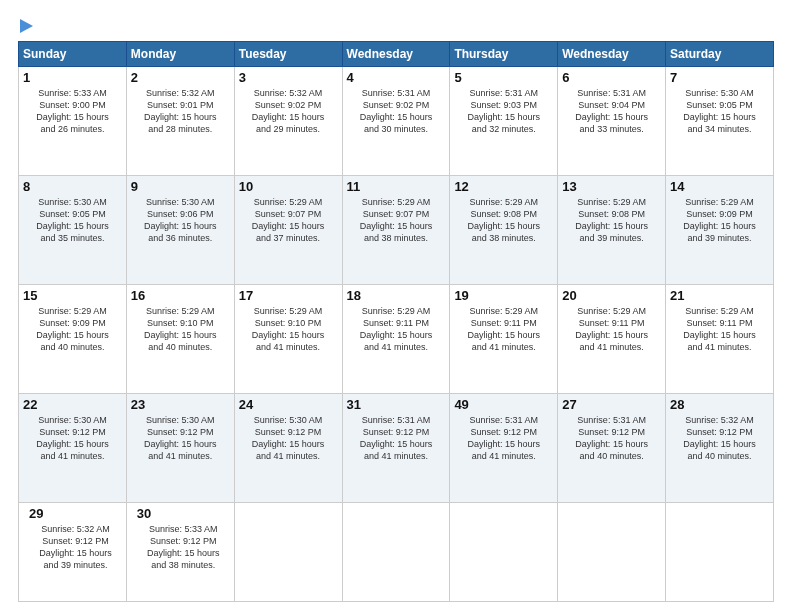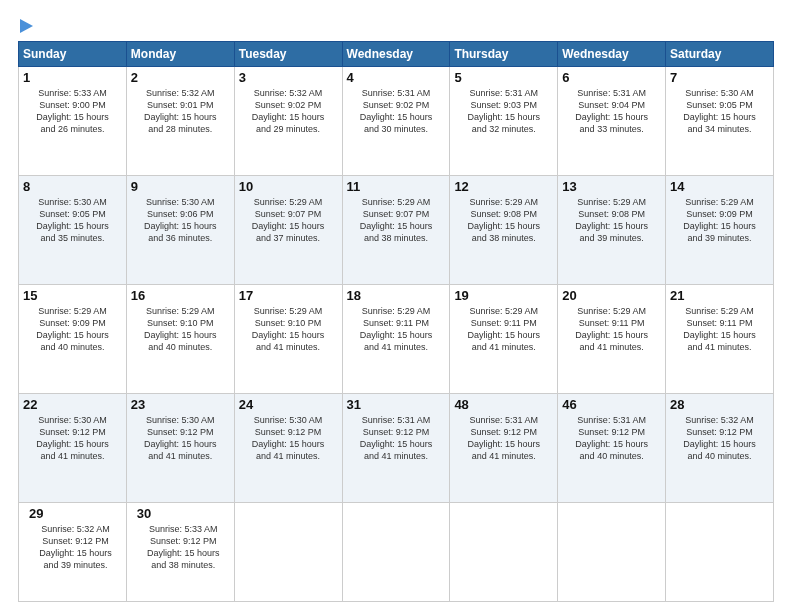--- a/index.html
+++ b/index.html
@@ -307,28 +307,28 @@
 and 41 minutes.</div>
           </td>
           <td>
             <span class="day-num">31</span>
             <div class="cell-content" style="white-space: pre-line;">Sunrise: 5:31 AM
 Sunset: 9:12 PM
 Daylight: 15 hours
 and 41 minutes.</div>
           </td>
           <td>
-            <span class="day-num">48</span>
-            <div class="cell-content" style="white-space: pre-line;">Sunrise: 5:31 AM
-Sunset: 9:12 PM
-Daylight: 15 hours
-and 41 minutes.</div>
-          </td>
-          <td>
-            <span class="day-num">46</span>
+            <span class="day-num">49</span>
+            <div class="cell-content" style="white-space: pre-line;">Sunrise: 5:31 AM
+Sunset: 9:12 PM
+Daylight: 15 hours
+and 41 minutes.</div>
+          </td>
+          <td>
+            <span class="day-num">27</span>
             <div class="cell-content" style="white-space: pre-line;">Sunrise: 5:31 AM
 Sunset: 9:12 PM
 Daylight: 15 hours
 and 40 minutes.</div>
           </td>
           <td>
             <span class="day-num">28</span>
             <div class="cell-content" style="white-space: pre-line;">Sunrise: 5:32 AM
 Sunset: 9:12 PM
 Daylight: 15 hours

